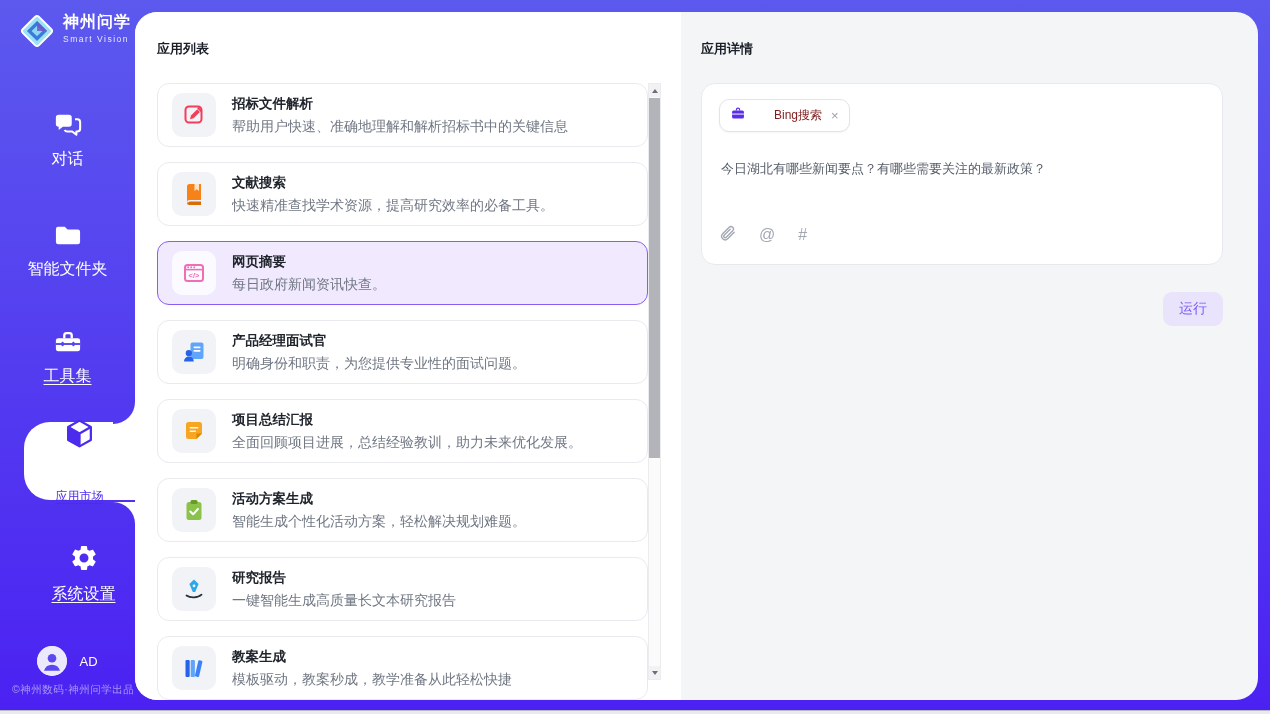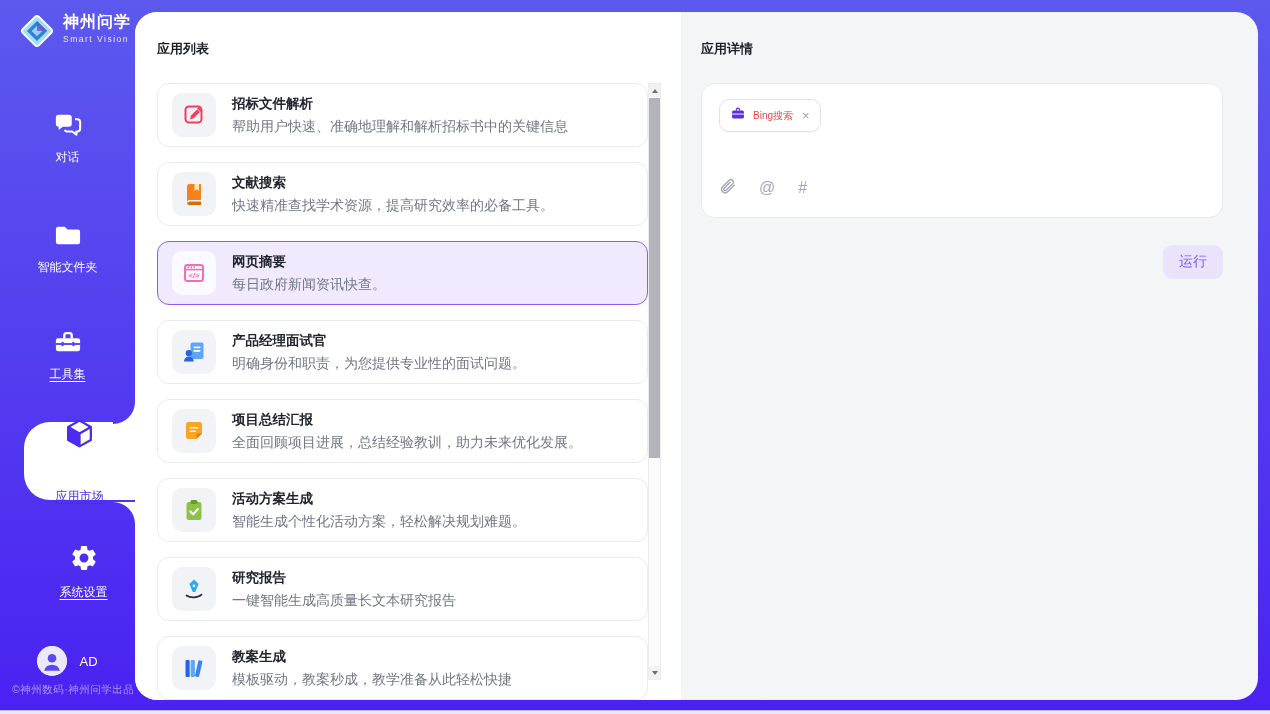--- a/index.html
+++ b/index.html
@@ -11,21 +11,21 @@
     background-attachment:fixed;
   }
   .purple-fixed { background-image:linear-gradient(180deg,#5c59ee 0%,#4b21f2 100%); background-attachment:fixed; }
 
   
   .sidebar { position:absolute; left:0; top:0; width:135px; height:714px; }
   .logo-row { position:absolute; top:12px; left:18px; display:flex; align-items:flex-start; gap:7px; }
   .logo-text .cn { color:#fff; font-size:16px; font-weight:700; letter-spacing:1px; }
   .logo-text .en { color:#e6e9ff; font-size:8.5px; letter-spacing:1.5px; margin-top:1px; }
   .nav-item { position:absolute; left:0; width:135px; display:flex; flex-direction:column; align-items:center; cursor:pointer; }
-  .nav-item .lbl { margin-top:7px; font-size:12px; color:#fff;font-family:Liberation Mono, monospace; }
+  .nav-item .lbl { margin-top:7px; font-size:16px; color:#fff;font-family:Liberation Mono, monospace; }
   .nav-item .lbl.ul { text-decoration:underline; text-underline-offset:3px; }
   .bubble-wrap { position:absolute; left:0; top:420px; width:135px; height:82px; }
   .bubble { position:absolute; left:24px; right:0; top:2px; height:78px; background:#fff;
             border-radius:26px 0 0 26px; display:flex; flex-direction:column; align-items:center; justify-content:center; cursor:pointer;gap:28px; }
   .notch { position:absolute; right:0; width:22px; height:22px; background:#fff; }
   .notch.n-top { top:-20px; }
   .notch.n-bot { top:80px; }
   .notch .fill { position:absolute; inset:0; }
   .notch.n-top .fill { border-bottom-right-radius:22px; }
   .notch.n-bot .fill { border-top-right-radius:22px; }
@@ -62,21 +62,21 @@
   .tri-up { width:0; height:0; border-left:3.5px solid transparent; border-right:3.5px solid transparent; border-bottom:4px solid #6b6f76; }
   .tri-down { width:0; height:0; border-left:3.5px solid transparent; border-right:3.5px solid transparent; border-top:4px solid #6b6f76; }
   .sb-thumb { position:absolute; left:0; top:14px; width:11px; height:360px; background:#b3b3ba; cursor:grab; }
 
   
   .detail-panel { flex:1; height:100%; position:relative; padding:28px 35px 0 20px; }
   .detail-panel .panel-title { margin-bottom:25px; }
   .detail-card { width:522px; background:#fff; border:1px solid #e8e9ee; border-radius:14px; padding:15px 17px 18px; }
   .tool-tag { display:inline-flex; align-items:center; gap:7px; background:#fff; border:1px solid #e2e3e9;
               border-radius:10px; padding:6px 10px; box-shadow:0 1px 2px rgba(20,20,40,.04); cursor:pointer; }
-  .tool-tag .tag-label { font-size:10px; color:#ef4444; }
+  .tool-tag .tag-label { font-size:12px; color:#7f1d1d;margin-left:21px; }
   .tool-tag .tag-close { font-size:13px; color:#9aa0ab; margin-left:2px; cursor:pointer; }
   .prompt-text { margin:27px 2px 0; font-size:13px; color:#565d68; line-height:1.5; cursor:text; }
   .composer-row { margin-top:45px; display:flex; align-items:center; gap:23px; color:#a3a7b3; }
   .composer-row .glyph { font-size:16px; cursor:pointer; }
   .run-row { width:522px; display:flex; justify-content:flex-end; margin-top:27px; }
   .run-btn { background:#eae3fc; color:#7b5cf6; border:none; border-radius:9px; font-size:14px;
              padding:8px 16px; cursor:pointer; font-family:inherit; }
 </style>
 </head>
 <body>
@@ -320,20 +320,21 @@
           <svg width="16" height="15" viewBox="0 0 24 24">
             <path d="M9.5 7V5.8A2.3 2.3 0 0 1 11.8 3.5h.4a2.3 2.3 0 0 1 2.3 2.3V7" fill="none" stroke="#5b2ee8" stroke-width="2"></path>
             <rect x="2.5" y="7" width="19" height="13" rx="2.5" fill="#5b2ee8"></rect>
             <rect x="2.5" y="12" width="19" height="1.8" fill="#ffffff" opacity=".85"></rect>
           </svg>
         </span>
         <span class="tag-label">Bing搜索</span>
         <span class="tag-close">×</span>
       </div>
 
+      <div class="prompt-text">今日湖北有哪些新闻要点？有哪些需要关注的最新政策？</div>
 
       <div class="composer-row">
         <span>
           <svg width="17" height="18" viewBox="0 0 24 24" fill="none" stroke="#a3a7b3" stroke-width="1.9" stroke-linecap="round" stroke-linejoin="round">
             <path d="M21.44 11.05l-9.19 9.19a5 5 0 0 1-7.07-7.07l9.19-9.19a3.5 3.5 0 0 1 4.95 4.95l-9.2 9.19a2 2 0 0 1-2.83-2.83l8.49-8.48"></path>
           </svg>
         </span>
         <span class="glyph">@</span>
         <span class="glyph">#</span>
       </div>

